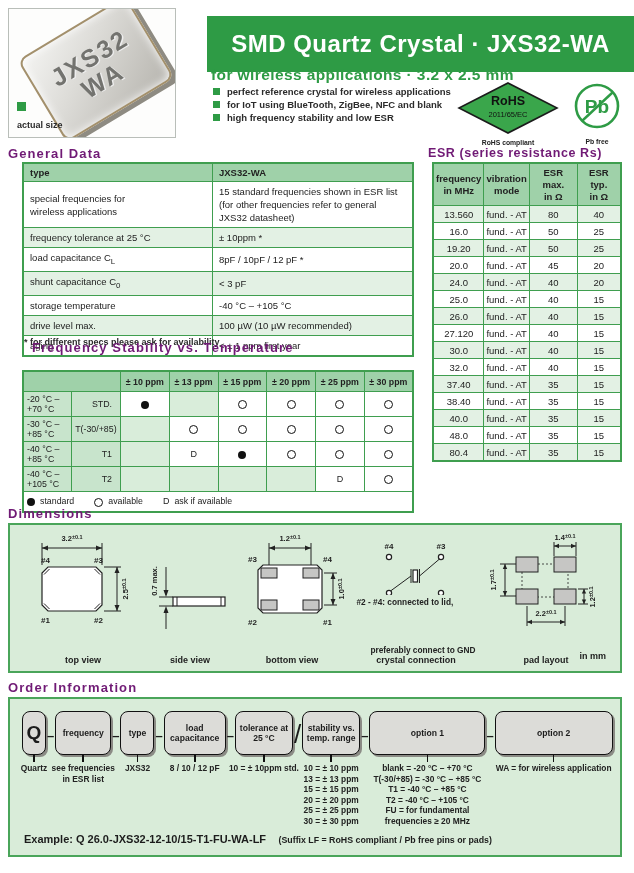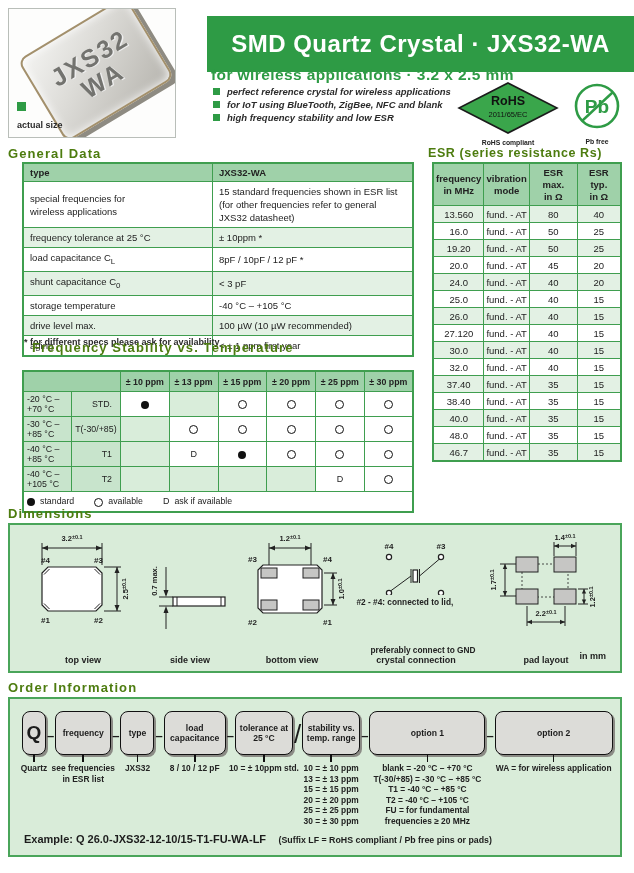--- a/index.html
+++ b/index.html
@@ -12,26 +12,26 @@
         background:linear-gradient(145deg,#f4f4f2 0%,#dddcd8 40%,#b7b5af 100%);
         border:2px solid #a3906c;box-shadow:4px 5px 0 #8e8b82, inset 0 0 10px #ffffff;}
   .chip-face{width:100%;height:100%;display:flex;flex-direction:column;align-items:center;justify-content:center;
         font-weight:bold;font-size:25px;line-height:26px;letter-spacing:2px;color:#73736f;text-shadow:1px 1px 0 #eee;}
   .actual-size{position:absolute;left:8px;bottom:5px;}
   .actual-size .sq{display:block;width:9px;height:9px;background:#2e9b45;margin-bottom:3px;}
   .as-label{font-size:9px;font-weight:bold;color:#2b2b2b;}
   .title-bar{left:207px;top:16px;width:427px;height:56px;background:#2e9b45;color:#fff;
         display:flex;align-items:center;justify-content:center;font-size:24px;font-weight:bold;letter-spacing:0.5px;}
   .subtitle{left:211px;top:66px;color:#2e9b45;font-size:15.5px;font-weight:bold;letter-spacing:0.4px;}
-  .bullets{left:213px;top:86px;list-style:none;margin:0;padding:0;width:250px;font-style:italic;}
+  .bullets{left:213px;top:86px;list-style:none;margin:0;padding:0;width:250px;}
   .bullets li{display:flex;align-items:flex-start;margin-bottom:2px;font-size:9.5px;font-weight:bold;color:#2b2b2b;line-height:11px;}
   .bullets .bsq{flex:0 0 auto;width:7px;height:7px;background:#2e9b45;margin:1.5px 7px 0 0;}
   .logo{overflow:visible;}
   
-  .h2{font-size:13px;font-weight:bold;letter-spacing:1.1px;color:#4d7c0f;white-space:nowrap;}
+  .h2{font-size:13px;font-weight:bold;letter-spacing:1.1px;color:#701a75;white-space:nowrap;}
   
   table{border-collapse:collapse;background:#fff;}
   .gtable{border:2px solid #3f9e4f;}
   .gtable td{border:1px solid #3f9e4f;font-size:9.5px;padding:3px 6px;color:#222;}
   .gtable tr.hdr td{background:#9fd1a9;font-weight:bold;}
   .gtable tr.tint td{background:#e3f1e4;}
   .gd{width:392px;}
   .gd td.lbl{width:176px;}
   .gd td div{line-height:13px;}
   .footnote{font-size:9px;font-weight:bold;color:#2b2b2b;}
@@ -299,21 +299,21 @@
         <td>35</td>
         <td>15</td>
       </tr>
       <tr class="">
         <td>48.0</td>
         <td>fund. - AT</td>
         <td>35</td>
         <td>15</td>
       </tr>
       <tr class="tint">
-        <td>46.7</td>
+        <td>80.4</td>
         <td>fund. - AT</td>
         <td>35</td>
         <td>15</td>
       </tr>
     </tbody>
   </table>
 
 <div class="abs h2" style="left:8px;top:340px;margin-left:24px;">Frequency Stability vs. Temperature</div>
 <table class="abs gtable fs" style="left:22px;top:370px;" id="fs-table">
     <tbody>

